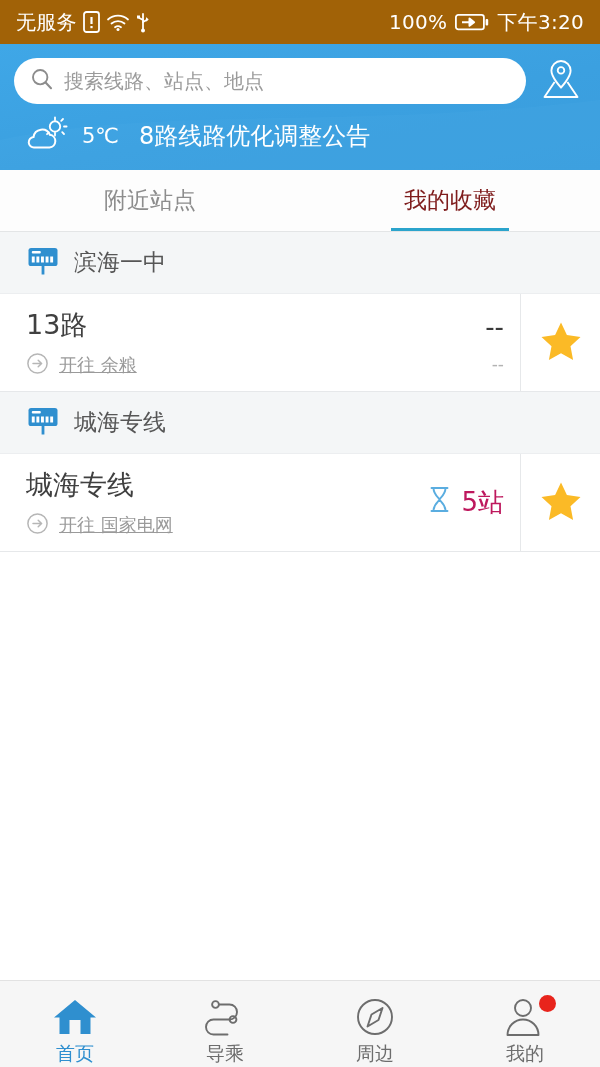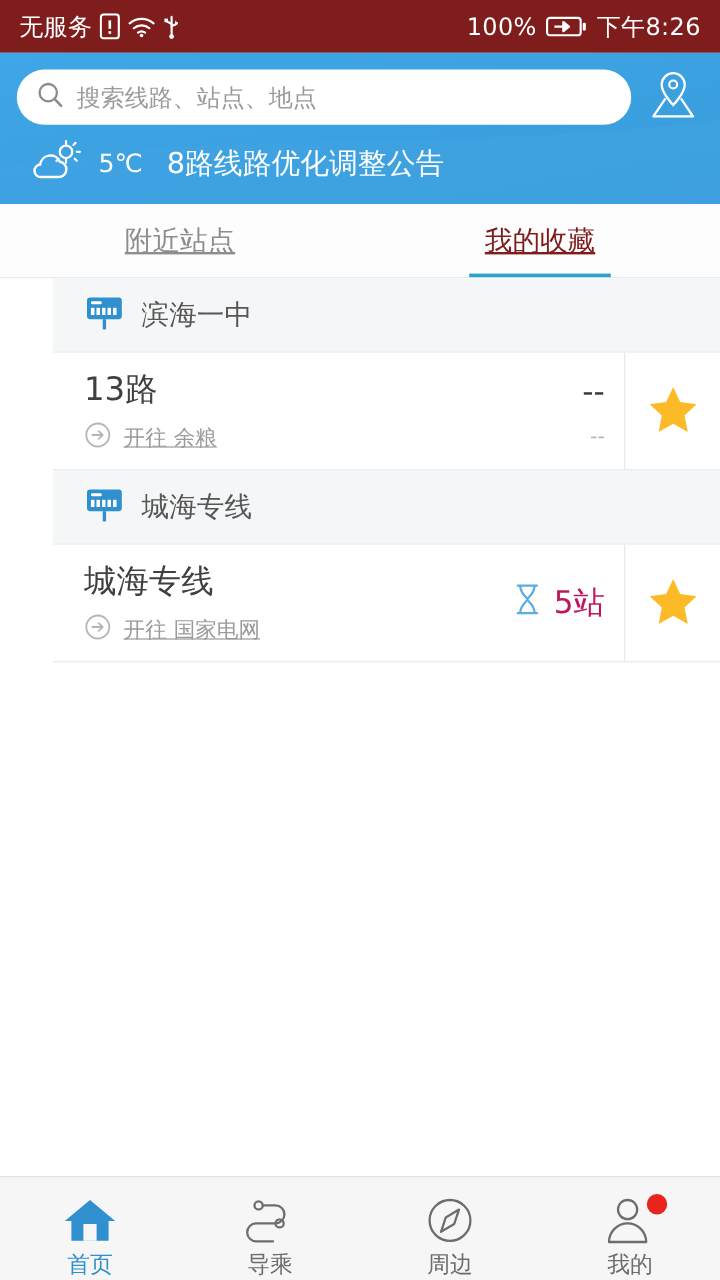--- a/index.html
+++ b/index.html
@@ -6,21 +6,21 @@
   html,body { width:600px; height:1067px; }
   body {
     font-family:"DejaVu Sans","Liberation Sans",sans-serif;
     background:#ffffff;
     overflow:hidden;
     position:relative;
   }
 
   
   .statusbar{
-    height:44px; background:#7f1d1d; color:#ffffff;
+    height:44px; background:#a16207; color:#ffffff;
     display:flex; align-items:center; justify-content:space-between;
     padding:0 16px; font-size:20px; letter-spacing:0.3px;
   }
   .sb-left,.sb-right{ display:flex; align-items:center; gap:6px; }
   .sb-right{ gap:8px; }
   .sb-ico{ display:inline-flex; align-items:center; }
 
   
   .header{
     position:relative; overflow:hidden;
@@ -50,29 +50,29 @@
   .weatherrow .notice{ font-size:24px; margin-left:8px; }
 
   
   .tabs{
     display:flex; background:#fdfdfd; height:62px;
     border-bottom:1px solid #e3e5e6;
   }
   .tab{
     flex:1; display:flex; flex-direction:column;
     align-items:center; justify-content:center; position:relative;
-    font-size:23px; color:#8d8d8d;text-decoration:underline;
+    font-size:23px; color:#8d8d8d;
   }
   .tab.active{ color:#7f1d1d; }
   .tab.active .ul{
     position:absolute; bottom:0; width:118px; height:3px; background:#2ba4cc;
   }
 
   
-  .list{ background:#ffffff;padding-left:44px; }
+  .list{ background:#ffffff; }
   .station{
     background:#f4f6f7; height:62px; display:flex; align-items:center;
     padding:0 0 0 26px; gap:14px; border-bottom:1px solid #eceef0;
   }
   .station .name{ font-size:23px; color:#565656; }
 
   .route{
     background:#ffffff; height:98px; display:flex; align-items:center;
     padding:0 0 0 26px; border-bottom:1px solid #e6e8ea; position:relative;
   }
@@ -143,21 +143,21 @@
   </div>
   <div class="sb-right">
     <span>100%</span>
     <span class="sb-ico">
       <svg width="34" height="19" viewBox="0 0 34 19">
         <rect x="0.9" y="1.9" width="28" height="14.5" rx="2.4" fill="none" stroke="#fff" stroke-width="1.8"></rect>
         <rect x="30.6" y="6" width="2.6" height="6.5" rx="1" fill="#fff"></rect>
         <path d="M7 9.2 h12 M14.5 5.6 l4.6 3.6 l-4.6 3.6 z" fill="#fff" stroke="#fff" stroke-width="2" stroke-linejoin="round"></path>
       </svg>
     </span>
-    <span>下午8:26</span>
+    <span>下午3:20</span>
   </div>
 </div>
 
 <div class="header">
   <svg class="wave" viewBox="0 0 600 70" preserveAspectRatio="none">
     <path d="M0,40 C160,6 350,30 600,0 L600,70 L0,70 Z" fill="#4fb0ea" opacity="0.5"></path>
   </svg>
 
   <div class="searchrow">
     <div class="searchbox">

